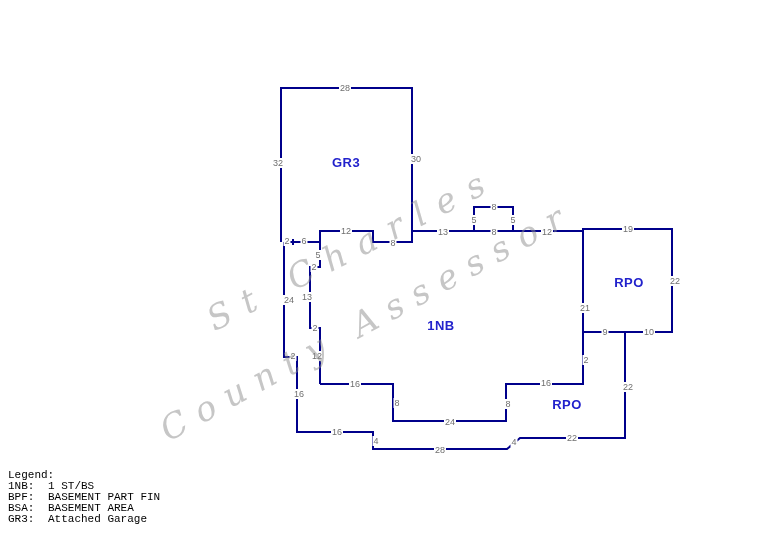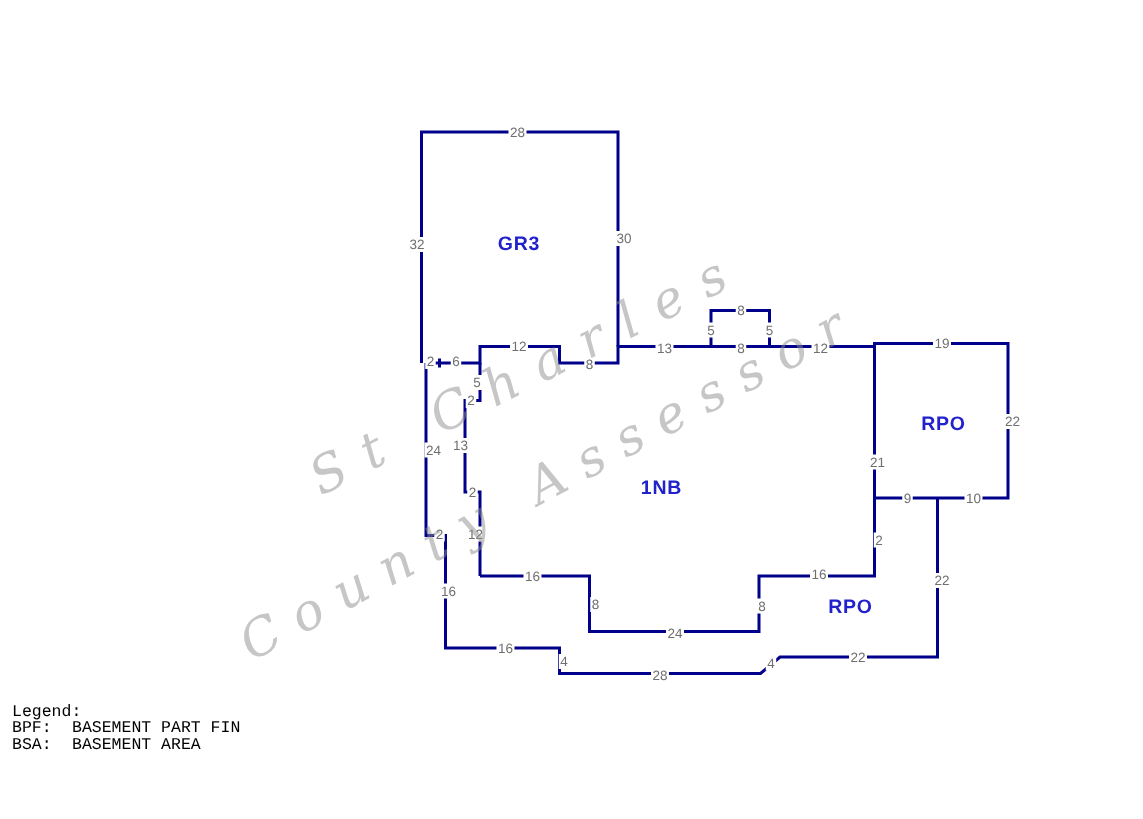--- a/index.html
+++ b/index.html
@@ -92,17 +92,19 @@
       <span class="region-label" style="left: 567px; top: 404px;">RPO</span>
     </div>
 
   <div id="watermark">
       <div class="watermark-line" style="left: 200px; top: 303px; letter-spacing: 14px; transform: rotate(-27deg);">St Charles</div>
       <div class="watermark-line" style="left: 153px; top: 414px; letter-spacing: 12px; transform: rotate(-28.5deg);">County Assessor</div>
     </div>
 
   <div id="legend">
     <div class="lg-row">Legend:</div>
+    <div class="lg-row"><span class="lg-code">1NB:</span><span>1 ST/BS</span></div>
     <div class="lg-row"><span class="lg-code">BPF:</span><span>BASEMENT PART FIN</span></div>
     <div class="lg-row"><span class="lg-code">BSA:</span><span>BASEMENT AREA</span></div>
+    <div class="lg-row"><span class="lg-code">GR3:</span><span>Attached Garage</span></div>
   </div>
 
 </div>
 
 </body></html>

